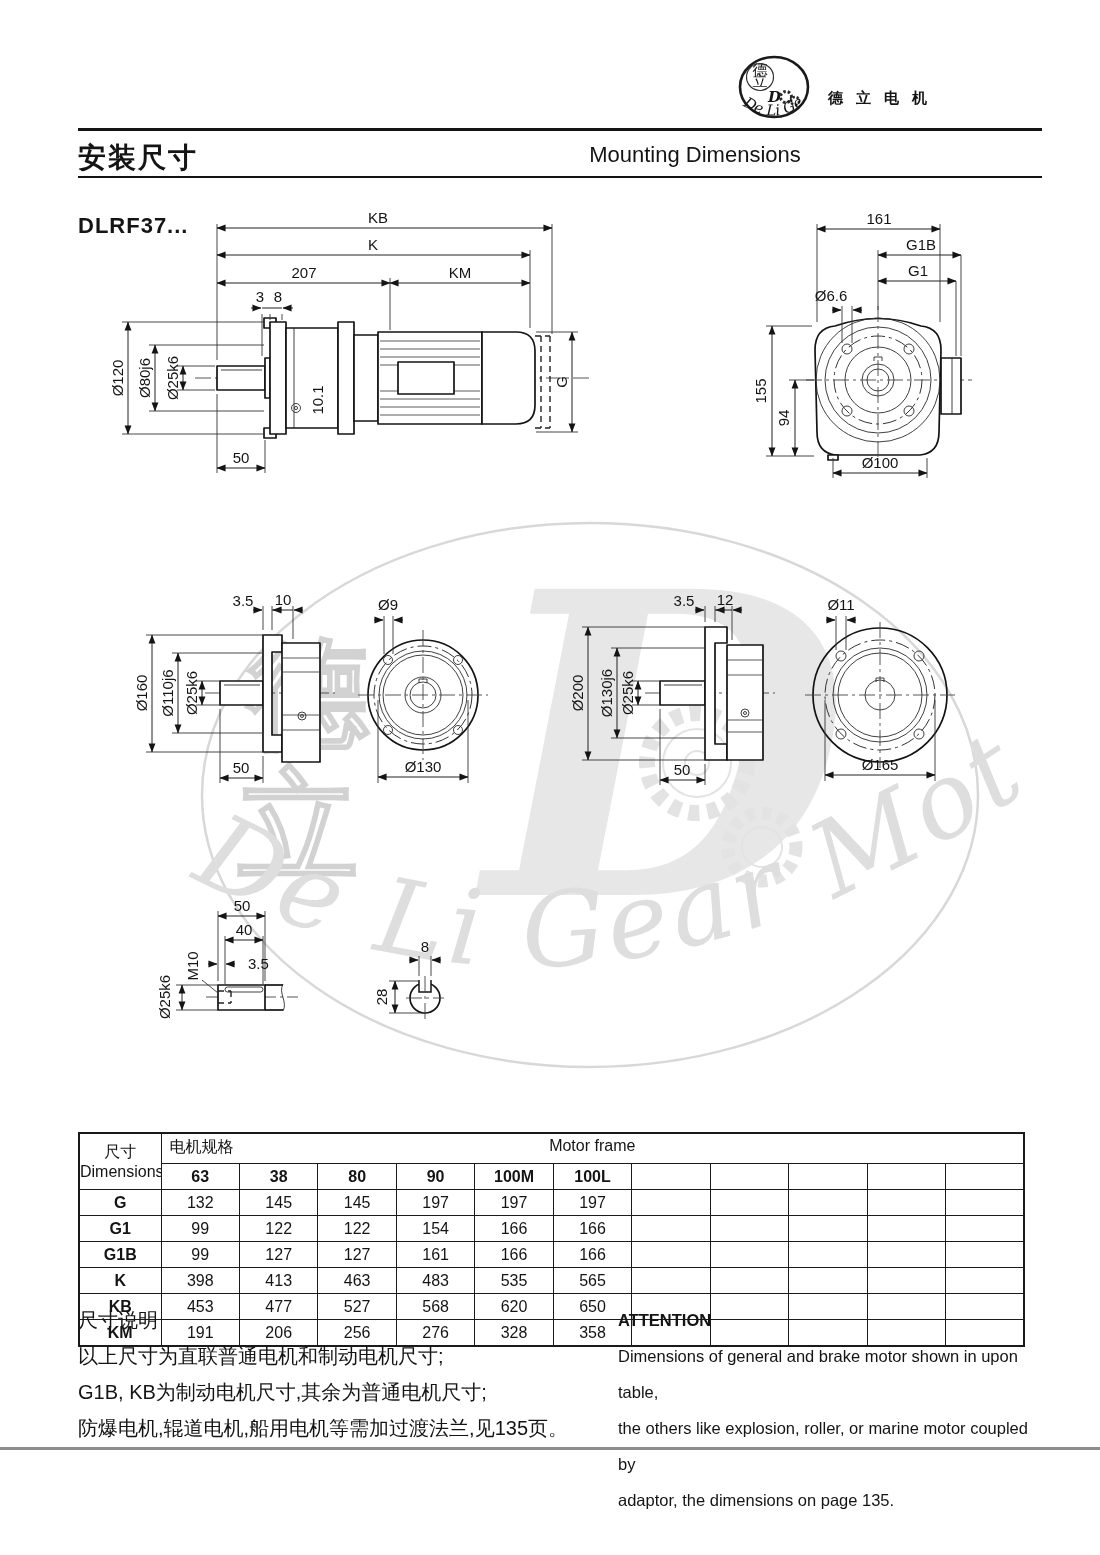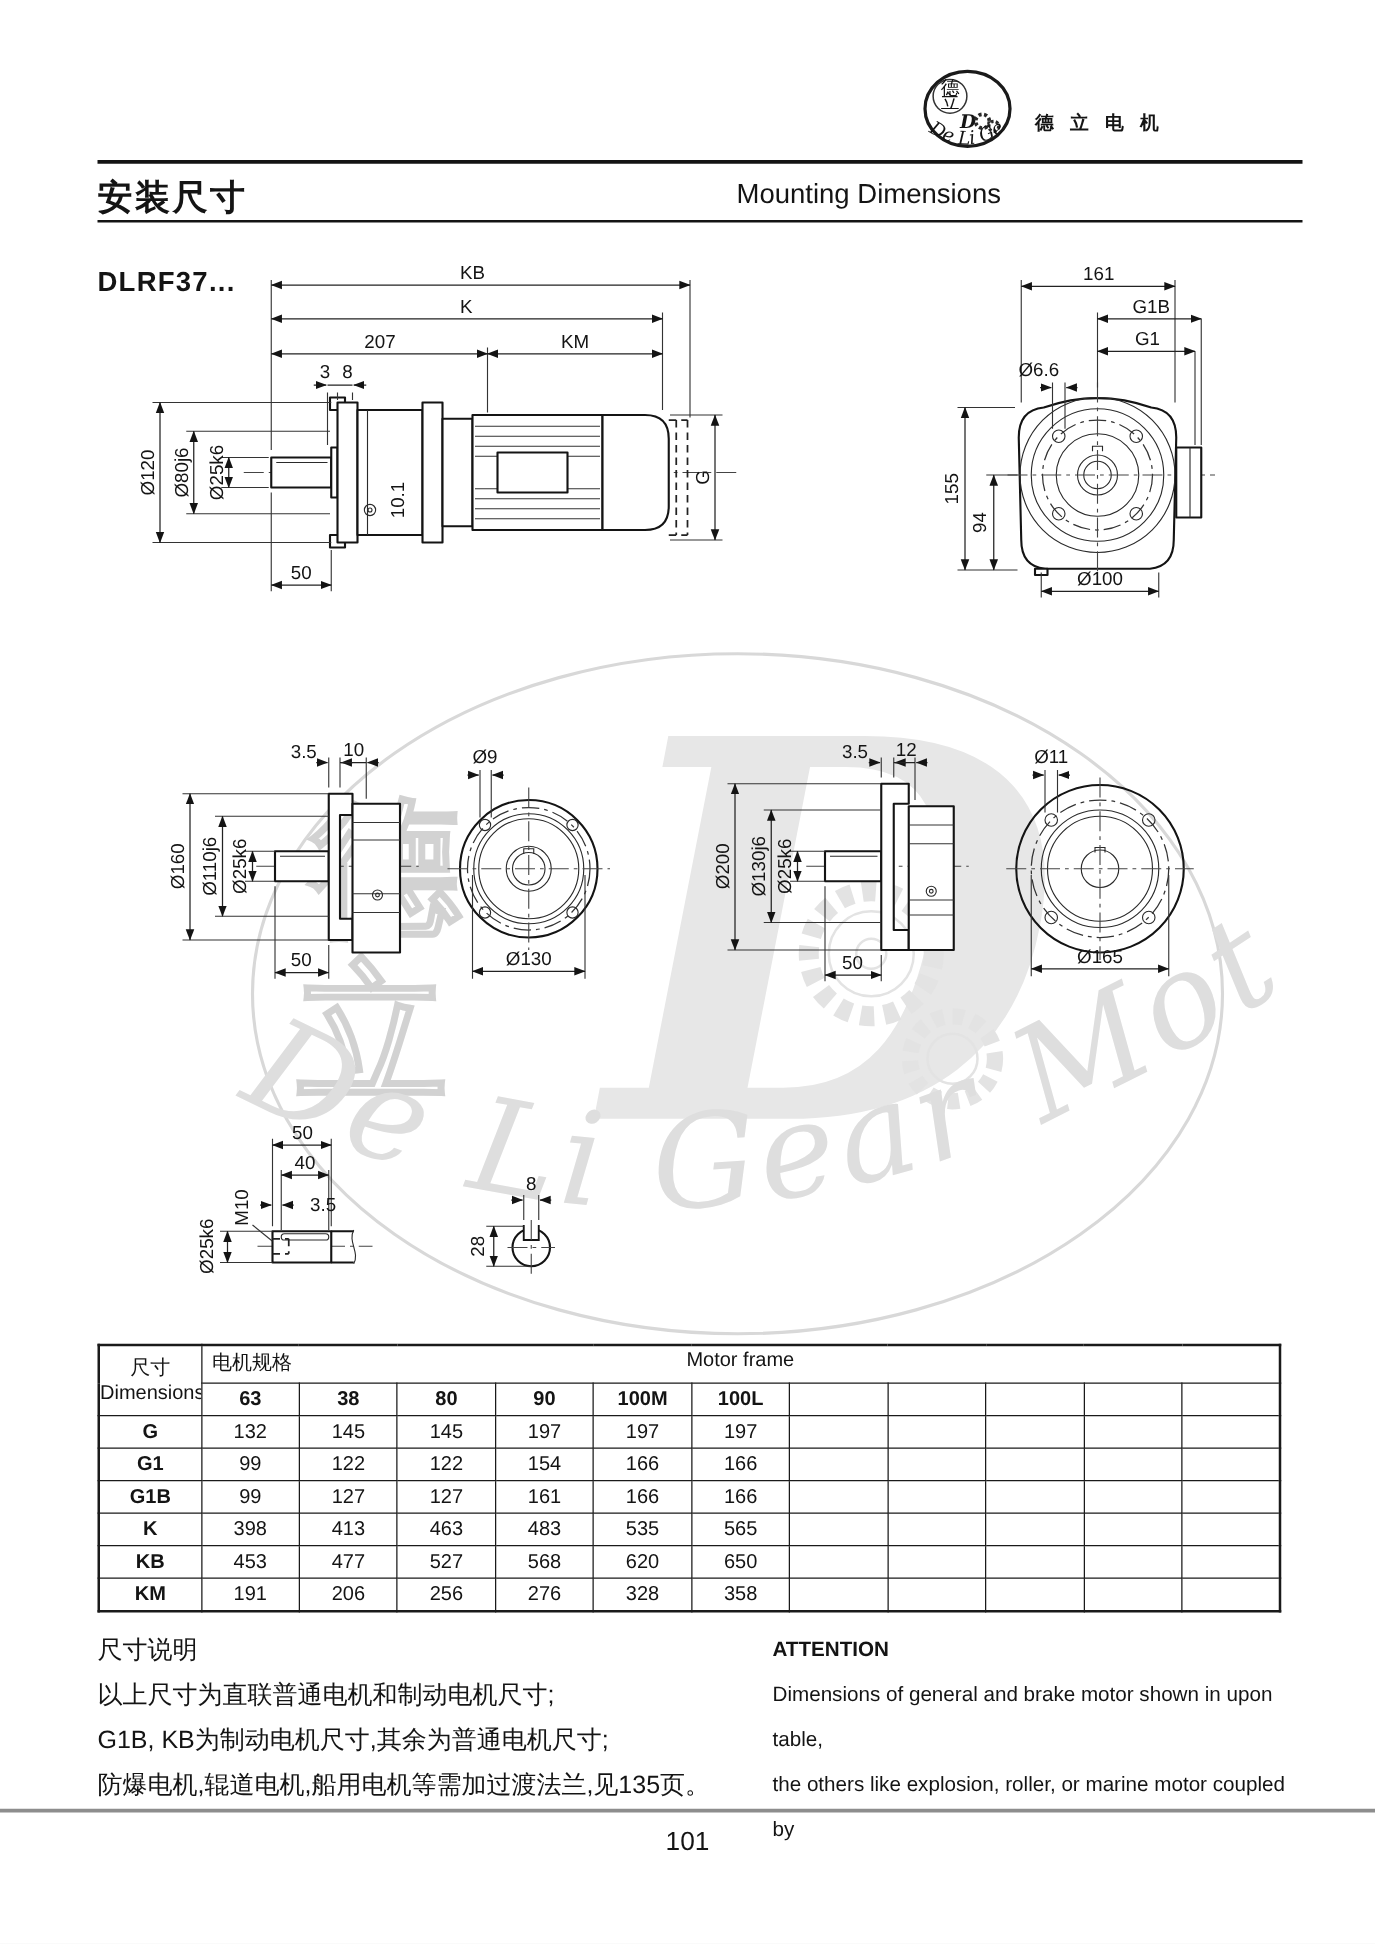--- a/index.html
+++ b/index.html
@@ -21,21 +21,21 @@
   .dd{fill:none;stroke:#333333;stroke-width:1;stroke-dasharray:14 4 3 4;}
   .dash{fill:none;stroke:#222222;stroke-width:1.4;stroke-dasharray:6 4;}
   .fin{fill:none;stroke:#333333;stroke-width:0.8;}
   
   .wm-ellipse{fill:none;stroke:#d8d8d8;stroke-width:2.5;}
   .wm-d{font-family:"DejaVu Serif",serif;font-weight:bold;font-style:italic;font-size:420px;fill:#e7e7e7;}
   .wm-cn{font-family:"DejaVu Serif",serif;font-weight:bold;font-size:120px;fill:none;stroke:#d2d2d2;stroke-width:1.8;}
   .wm-script{font-family:"DejaVu Serif",serif;font-style:italic;font-size:104px;fill:#dedede;letter-spacing:6px;}
   .wm-gear{stroke:#e3e3e3;fill:none;}
   
-  .dim-table{position:absolute;left:78px;top:1075px;border-collapse:collapse;table-layout:fixed;width:947px;}
+  .dim-table{position:absolute;left:78px;top:1132px;border-collapse:collapse;table-layout:fixed;width:947px;}
   .dim-table td{border:1.5px solid #1a1a1a;font-size:16px;text-align:center;vertical-align:middle;
                 padding:0;height:25px;overflow:hidden;white-space:nowrap;}
   .dim-table{border:2px solid #1a1a1a;}
   .cell-label{font-weight:bold;}
   .cell-frame{font-weight:bold;}
   .hdr-merge{position:relative;text-align:left !important;}
   .hdr-spec{position:absolute;left:8px;top:3px;font-size:16px;font-family:Liberation Serif, serif;}
   .hdr-frame{position:absolute;left:0;right:0;top:3px;text-align:center;font-size:16px;}
   .dimcell div{line-height:20px;}
   
@@ -561,18 +561,18 @@
   <div class="notes-zh">
     <div class="notes-title">尺寸说明</div>
     <div>以上尺寸为直联普通电机和制动电机尺寸;</div>
     <div>G1B, KB为制动电机尺寸,其余为普通电机尺寸;</div>
     <div>防爆电机,辊道电机,船用电机等需加过渡法兰,见135页。</div>
   </div>
   <div class="notes-en">
     <div class="notes-title">ATTENTION</div>
     <div>Dimensions of general and brake motor shown in upon table,</div>
     <div>the others like explosion, roller, or marine motor coupled by</div>
+    <div>adaptor, the dimensions on page 135.</div>
   </div>
 
   <div class="footer-rule"></div>
-  <div class="page-num">101</div>
 
 </div>
 
 </body></html>

